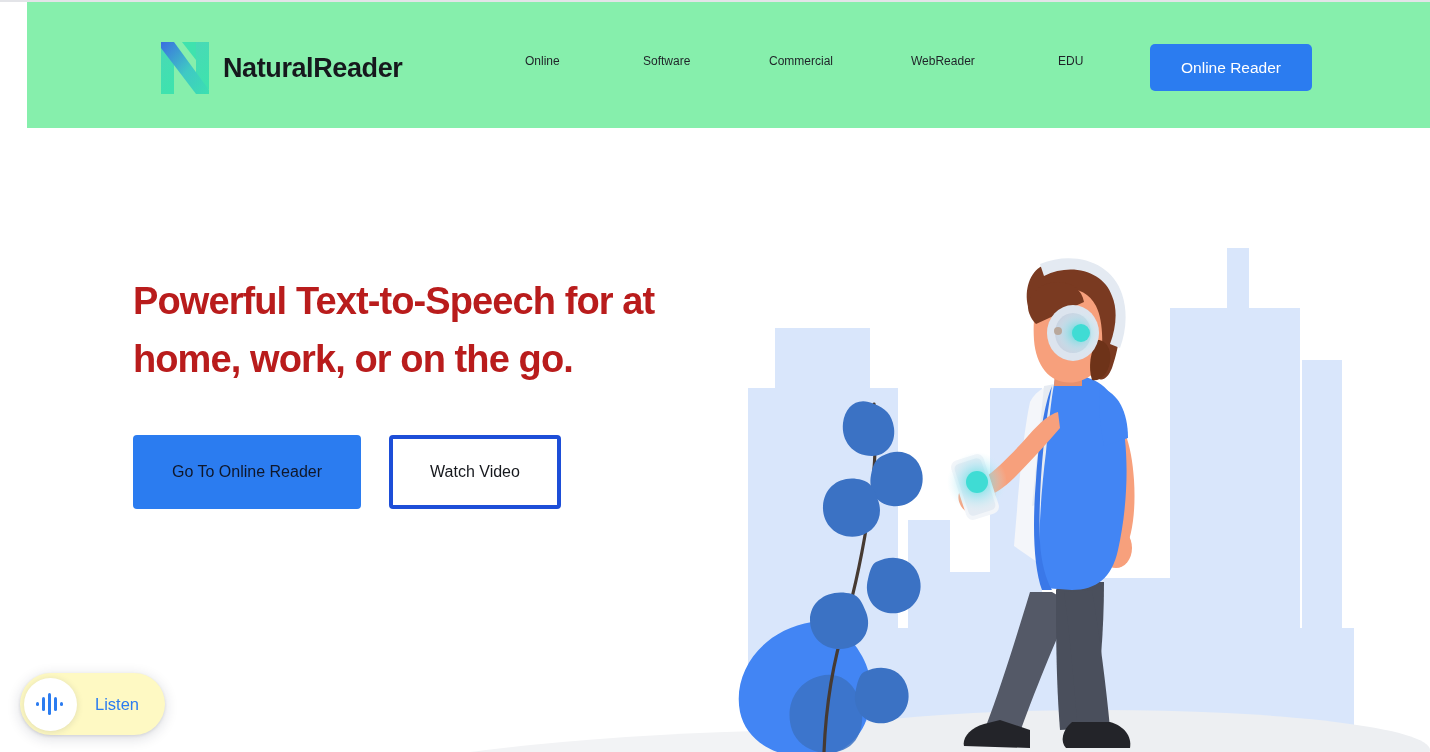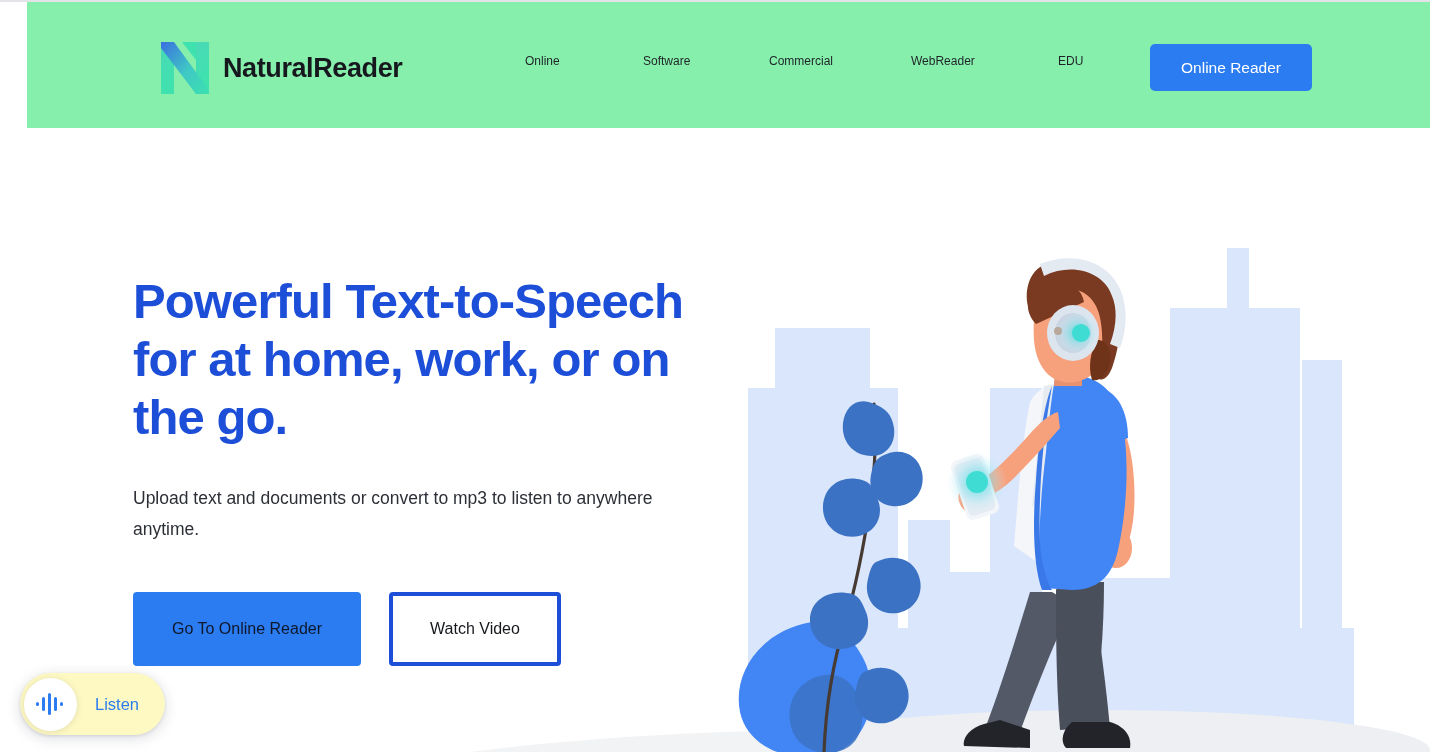--- a/index.html
+++ b/index.html
@@ -108,24 +108,24 @@
   
   .hero-copy {
     position: absolute;
     left: 133px;
     top: 272px;
     width: 600px;
     z-index: 20;
   }
 
   .headline {
-    font-size: 49px;
+    font-size: 38px;
     line-height: 58px;
     font-weight: bold;
-    color: #1d4ed8;
+    color: #b91c1c;
     letter-spacing: -0.9px;
     width: 560px;
   }
 
   .subhead {
     margin-top: 37px;
     font-size: 17.5px;
     line-height: 31px;
     color: #2c3036;
     width: 535px;
@@ -386,21 +386,20 @@
         </g>
 
       </g>
     </svg>
   </div>
 
   <div class="bottom-arc"></div>
 
   <section class="hero-copy">
     <h1 class="headline">Powerful Text-to-Speech for at home, work, or on the go.</h1>
-    <p class="subhead">Upload text and documents or convert to mp3 to listen to anywhere anytime.</p>
     <div class="cta-row">
       <button class="btn-primary">Go To Online Reader</button>
       <button class="btn-secondary">Watch Video</button>
     </div>
   </section>
 
   <div class="listen-widget">
     <span class="listen-circle">
       <svg width="32" height="24" viewBox="0 0 32 24" xmlns="http://www.w3.org/2000/svg">
         <rect x="1" y="10" width="3" height="4" rx="1.5" fill="#2B7CF0"></rect>

